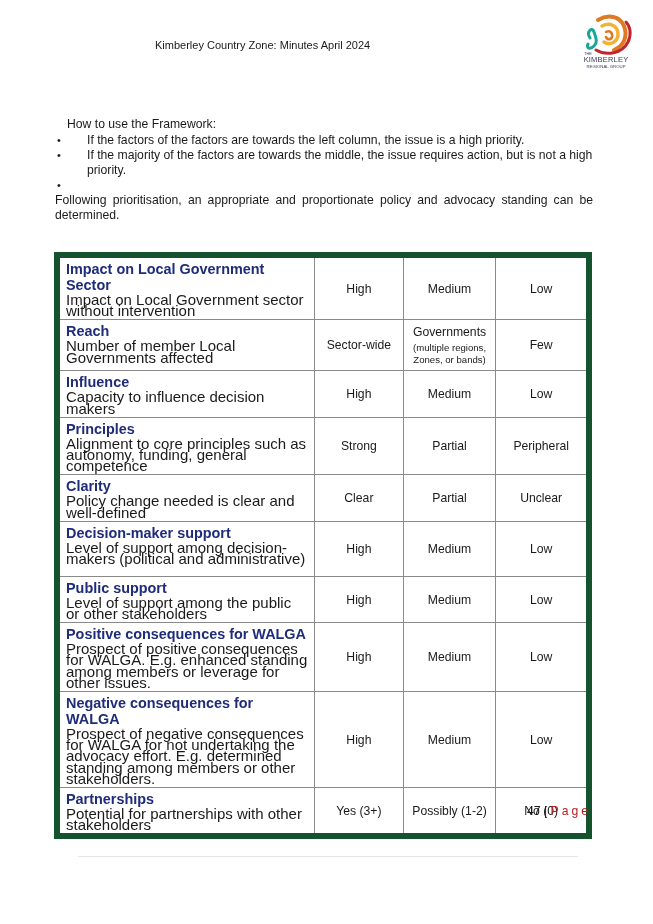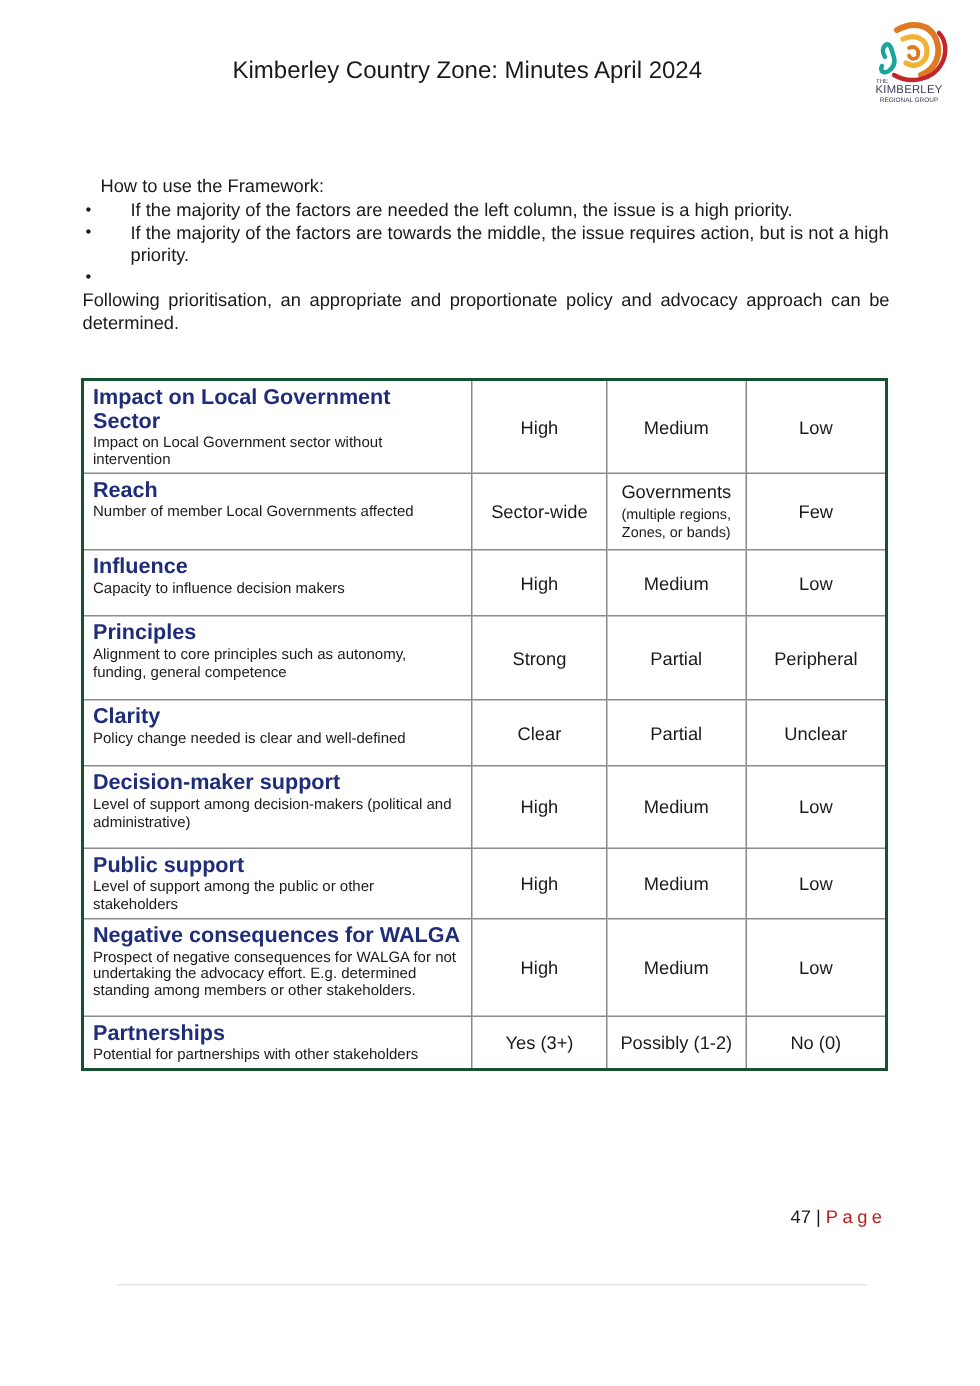--- a/index.html
+++ b/index.html
@@ -1,21 +1,21 @@
 <!DOCTYPE html>
 <html><head>
   <meta charset="utf-8">
   <style>
     * { box-sizing: border-box; margin: 0; padding: 0; }
     html, body { width: 653px; height: 924px; background: #ffffff; overflow: hidden; }
     body { position: relative; font-family: "Liberation Sans", sans-serif; color: #1a1a1a; }
 
     .header-title {
       position: absolute; left: 155px; top: 39px;
-      font-size: 16px; color: #1a1a1a;
+      font-size: 11px; color: #1a1a1a;
     }
     .logo {
       position: absolute; left: 578px; top: 12px; width: 56px; height: 64px;
     }
     .logo svg { display: block; }
     .logo-text {
       position: absolute; left: 0; top: 44px; width: 56px; text-align: center;
       color: #3a3a5a; line-height: 1;
     }
     .logo-the { font-size: 4px; position: absolute; left: 6px; top: -4px; }
@@ -32,37 +32,37 @@
     .bullets li .bullet {
       position: absolute; left: 2px; top: 0; font-size: 11px;
     }
     .follow {
       margin-top: 15px; text-align: justify;
     }
 
     .framework {
       position: absolute; left: 54px; top: 252px;
       border-collapse: collapse; width: 538px;
-      border: 2px solid #14532d;
+      border: 6px solid #14532d;
     }
     .framework td {
       border: 1px solid #8a8a8a; vertical-align: middle;
       font-size: 12.2px;
     }
     .framework td.factor { width: 261px; padding: 3px 6px 3px 6px; vertical-align: top; }
     .framework td.val { text-align: center; }
     .framework td.c1 { width: 90px; }
     .framework td.c2 { width: 93px; }
     .framework td.c3 { width: 94px; }
     .factor-title {
       color: #1f2c7a; font-weight: bold; font-size: 14.4px; line-height: 16px;
       display: block;
     }
     .factor-desc {
-      font-size: 10px; line-height: 11.2px; color: #1a1a1a; display: block;
+      font-size: 15px; line-height: 11.2px; color: #1a1a1a; display: block;
       margin-top: 1px;
     }
     .val-sub { display: block; font-size: 9.6px; line-height: 11.5px; margin-top: 3px; }
 
     .page-number {
       position: absolute; left: 527px; top: 804px; font-size: 12.2px;
     }
     .page-number .num { color: #1a1a1a; }
     .page-number .sep { color: #1a1a1a; }
     .page-number .word { color: #b91c1c; letter-spacing: 3px; }
@@ -89,31 +89,31 @@
     <span class="logo-name">KIMBERLEY</span>
     <span class="logo-sub">REGIONAL GROUP</span>
   </div>
 </div>
 
 <div class="intro">
   <div class="intro-heading">How to use the Framework:</div>
   <ul class="bullets">
     <li>
       <span class="bullet">•</span>
-      <span>If the majority of the factors are needed the left column, the issue is a high priority.</span>
+      <span>If the factors of the factors are towards the left column, the issue is a high priority.</span>
     </li>
     <li>
       <span class="bullet">•</span>
       <span>If the majority of the factors are towards the middle, the issue requires action, but is not a high priority.</span>
     </li>
     <li>
       <span class="bullet">•</span>
     </li>
   </ul>
-  <p class="follow">Following prioritisation, an appropriate and proportionate policy and advocacy approach can be determined.</p>
+  <p class="follow">Following prioritisation, an appropriate and proportionate policy and advocacy standing can be determined.</p>
 </div>
 
 <table class="framework">
   <tbody>
     <tr style="height:45px">
       <td class="factor">
         <span class="factor-title">Impact on Local Government Sector</span>
         <span class="factor-desc">Impact on Local Government sector without intervention</span>
       </td>
       <td class="val c1">High</td>
@@ -165,20 +165,29 @@
         <span class="factor-desc">Level of support among decision-makers (political and administrative)</span>
       </td>
       <td class="val c1">High</td>
       <td class="val c2">Medium</td>
       <td class="val c3">Low</td>
     </tr>
     <tr style="height:44px">
       <td class="factor">
         <span class="factor-title">Public support</span>
         <span class="factor-desc">Level of support among the public or other stakeholders</span>
+      </td>
+      <td class="val c1">High</td>
+      <td class="val c2">Medium</td>
+      <td class="val c3">Low</td>
+    </tr>
+    <tr style="height:67px">
+      <td class="factor">
+        <span class="factor-title">Positive consequences for WALGA</span>
+        <span class="factor-desc">Prospect of positive consequences for WALGA. E.g. enhanced standing among members or leverage for other issues.</span>
       </td>
       <td class="val c1">High</td>
       <td class="val c2">Medium</td>
       <td class="val c3">Low</td>
     </tr>
     <tr style="height:65px">
       <td class="factor">
         <span class="factor-title">Negative consequences for WALGA</span>
         <span class="factor-desc">Prospect of negative consequences for WALGA for not undertaking the advocacy effort. E.g. determined standing among members or other stakeholders.</span>
       </td>

